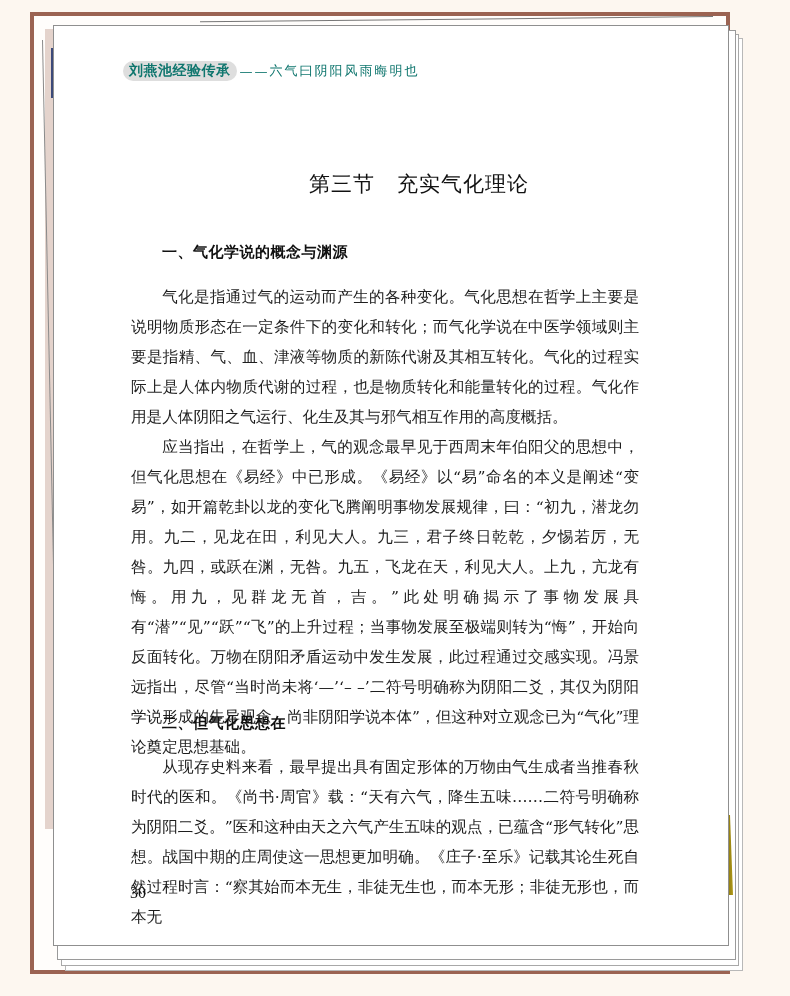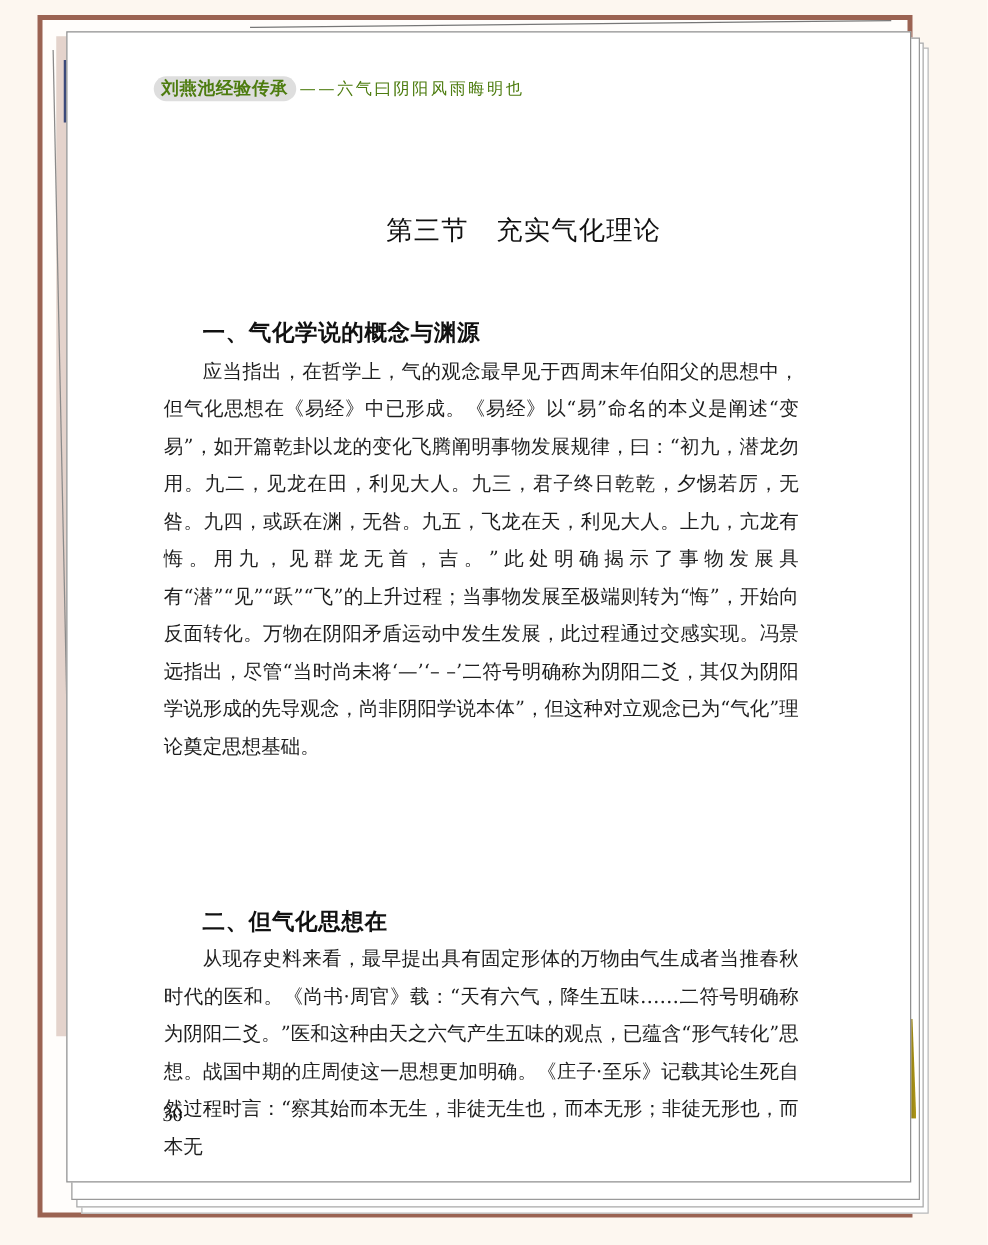--- a/index.html
+++ b/index.html
@@ -34,36 +34,36 @@
     position:absolute; left:728px; top:815px; width:5px; height:80px;
     background:linear-gradient(90deg,#8e7a10,#b19a1a);
     clip-path:polygon(0 0, 40% 0, 100% 100%, 0 100%);
   }
   .page {
     position:absolute; left:53px; top:25px; width:676px; height:921px;
     background:#fff; border:1px solid #8f8f8f; box-sizing:border-box;
   }
   .running-head {
     position:absolute; left:123px; top:61px; display:flex; align-items:center;
-    font-size:14px; color:#4d7c0f;
+    font-size:14px; color:#0f766e;
   }
   .running-head .pill {
     background:#dedede; border-radius:10px; padding:1px 6px; font-weight:bold;
     font-family:"DejaVu Sans", sans-serif; font-size:14px; letter-spacing:0.5px;
   }
   .running-head .sub {
     font-family:"DejaVu Serif", serif; font-size:13px; letter-spacing:2px; margin-left:3px;
   }
   .section-title {
     position:absolute; left:0; width:790px; top:170px; text-align:center;
     font-family:"DejaVu Serif", serif; font-size:21px; color:#111; letter-spacing:1px;padding-left:24px;
   }
   .heading {
     position:absolute; left:162px; font-family:Liberation Sans, sans-serif;
-    font-weight:bold; font-size:18px; color:#111; letter-spacing:0.5px;margin-top:11px;
+    font-weight:bold; font-size:15px; color:#111; letter-spacing:0.5px;
   }
   .body-text {
     position:absolute; left:131px; width:508px;
     font-family:"DejaVu Serif", serif; font-size:15.6px; color:#1e1e1e;
     line-height:30px; text-align:justify; text-align-last:left;
   }
   .body-text p { margin:0; text-indent:2em; }
   .page-number {
     position:absolute; left:130px; top:884px; font-family:"Liberation Serif", serif;
     font-size:16px; color:#111;
@@ -88,20 +88,21 @@
   <span class="pill">刘燕池经验传承</span>
   <span class="sub">——</span>
   <span class="sub" style="margin-left:0">六气曰阴阳风雨晦明也</span>
 </div>
 
 <div class="section-title">第三节　充实气化理论</div>
 
 <div class="heading" style="top:243px">一、气化学说的概念与渊源</div>
 
 <div class="body-text" style="top:282px">
+  <p>气化是指通过气的运动而产生的各种变化。气化思想在哲学上主要是说明物质形态在一定条件下的变化和转化；而气化学说在中医学领域则主要是指精、气、血、津液等物质的新陈代谢及其相互转化。气化的过程实际上是人体内物质代谢的过程，也是物质转化和能量转化的过程。气化作用是人体阴阳之气运行、化生及其与邪气相互作用的高度概括。</p>
   <p>应当指出，在哲学上，气的观念最早见于西周末年伯阳父的思想中，但气化思想在《易经》中已形成。《易经》以“易”命名的本义是阐述“变易”，如开篇乾卦以龙的变化飞腾阐明事物发展规律，曰：“初九，潜龙勿用。九二，见龙在田，利见大人。九三，君子终日乾乾，夕惕若厉，无咎。九四，或跃在渊，无咎。九五，飞龙在天，利见大人。上九，亢龙有悔。用九，见群龙无首，吉。”此处明确揭示了事物发展具有“潜”“见”“跃”“飞”的上升过程；当事物发展至极端则转为“悔”，开始向反面转化。万物在阴阳矛盾运动中发生发展，此过程通过交感实现。冯景远指出，尽管“当时尚未将‘—’‘– –’二符号明确称为阴阳二爻，其仅为阴阳学说形成的先导观念，尚非阴阳学说本体”，但这种对立观念已为“气化”理论奠定思想基础。</p>
 </div>
 
 <div class="heading" style="top:714px">二、但气化思想在</div>
 
 <div class="body-text" style="top:752px">
   <p>从现存史料来看，最早提出具有固定形体的万物由气生成者当推春秋时代的医和。《尚书·周官》载：“天有六气，降生五味……二符号明确称为阴阳二爻。”医和这种由天之六气产生五味的观点，已蕴含“形气转化”思想。战国中期的庄周使这一思想更加明确。《庄子·至乐》记载其论生死自然过程时言：“察其始而本无生，非徒无生也，而本无形；非徒无形也，而本无</p>
 </div>
 
 <div class="page-number">30</div>

